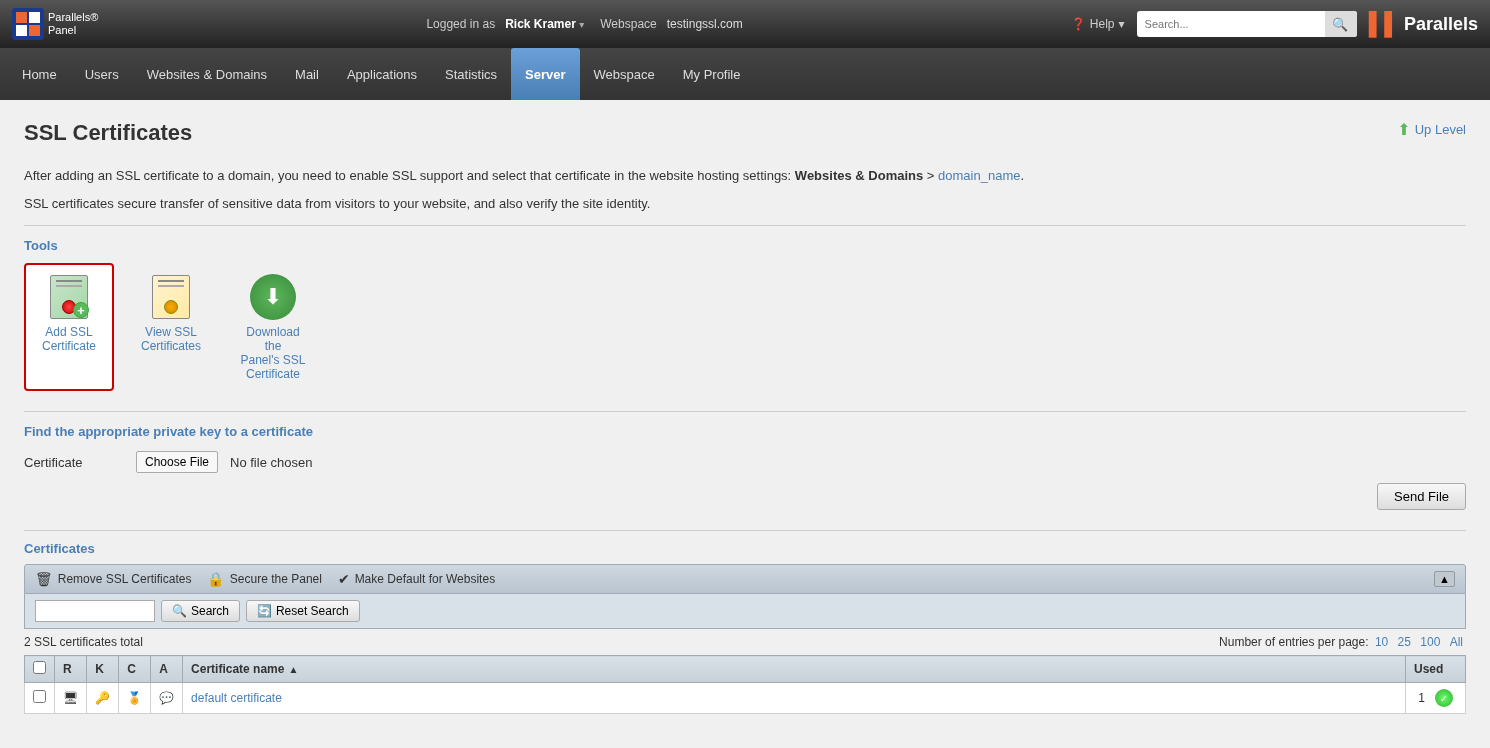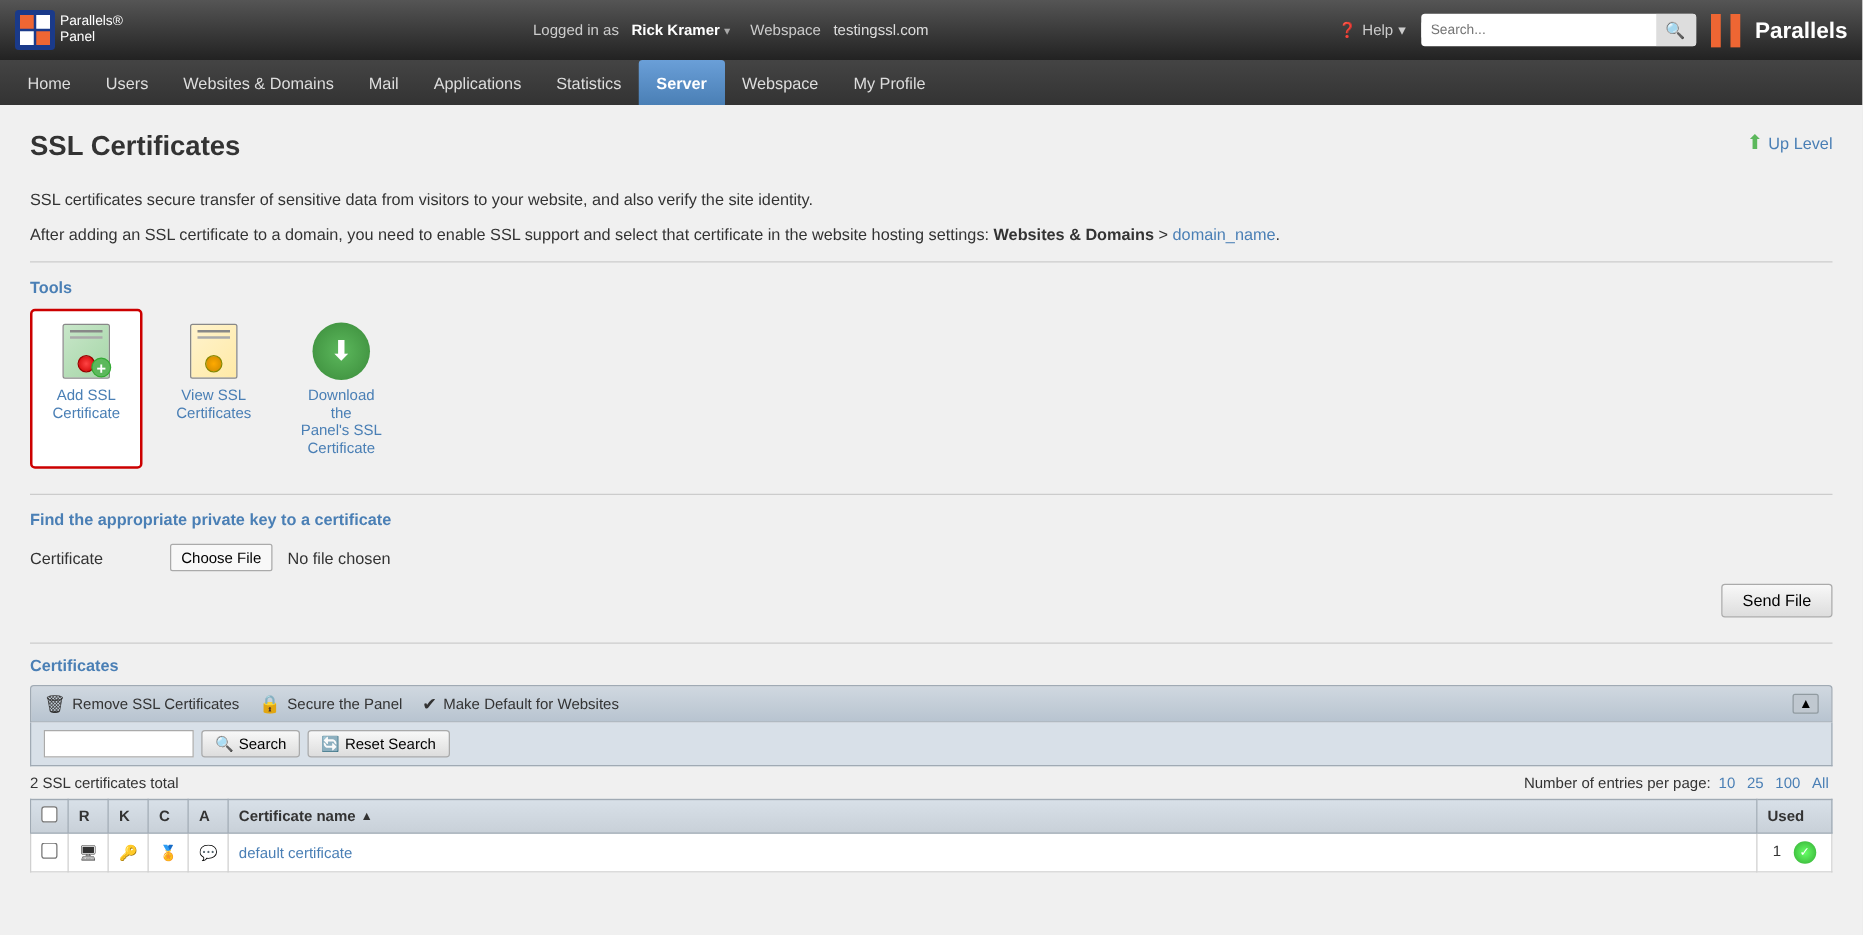--- a/index.html
+++ b/index.html
@@ -29,21 +29,21 @@
       height: 26px;
     }
     .search-box input { border: none; outline: none; padding: 0 8px; font-size: 11px; width: 188px; color: #999; }
     .search-box button { background: #ddd; border: none; padding: 0 8px; height: 26px; cursor: pointer; font-size: 13px; }
     .parallels-brand { color: #fff; font-size: 18px; font-weight: bold; display: flex; align-items: center; gap: 4px; }
     .parallels-brand .bars { color: #e63; font-size: 22px; }
 
     
     .nav-bar {
       background: linear-gradient(to bottom, #444, #333);
-      height: 36px;
+      height: 52px;
       display: flex;
       align-items: stretch;
       padding: 0 8px;
     }
     .nav-item {
       color: #ddd;
       padding: 0 14px;
       display: flex;
       align-items: center;
       font-size: 13px;
@@ -299,26 +299,26 @@
 <div class="main-content">
 
   <div class="page-header">
     <h1 class="page-title">SSL Certificates</h1>
     <a class="up-level">
       <span class="arrow-up">⬆</span>
       <span>Up Level</span>
     </a>
   </div>
 
-  <p class="description">SSL certificates secure transfer of sensitive data from visitors to your website, and also verify the site identity.</p>
   <p class="description">
     <span>After adding an SSL certificate to a domain, you need to enable SSL support and select that certificate in the website hosting settings:</span>
     <strong> Websites &amp; Domains</strong>
     <span> &gt; </span><a href="#">domain_name</a>.
   </p>
+  <p class="description">SSL certificates secure transfer of sensitive data from visitors to your website, and also verify the site identity.</p>
 
   <hr class="divider">
 
   <div class="section-title">Tools</div>
   <div class="tools-row">
 
     <div class="tool-item selected">
       <div class="tool-icon">
         <div class="cert-icon-base">
           <div class="cert-ribbon"></div>

